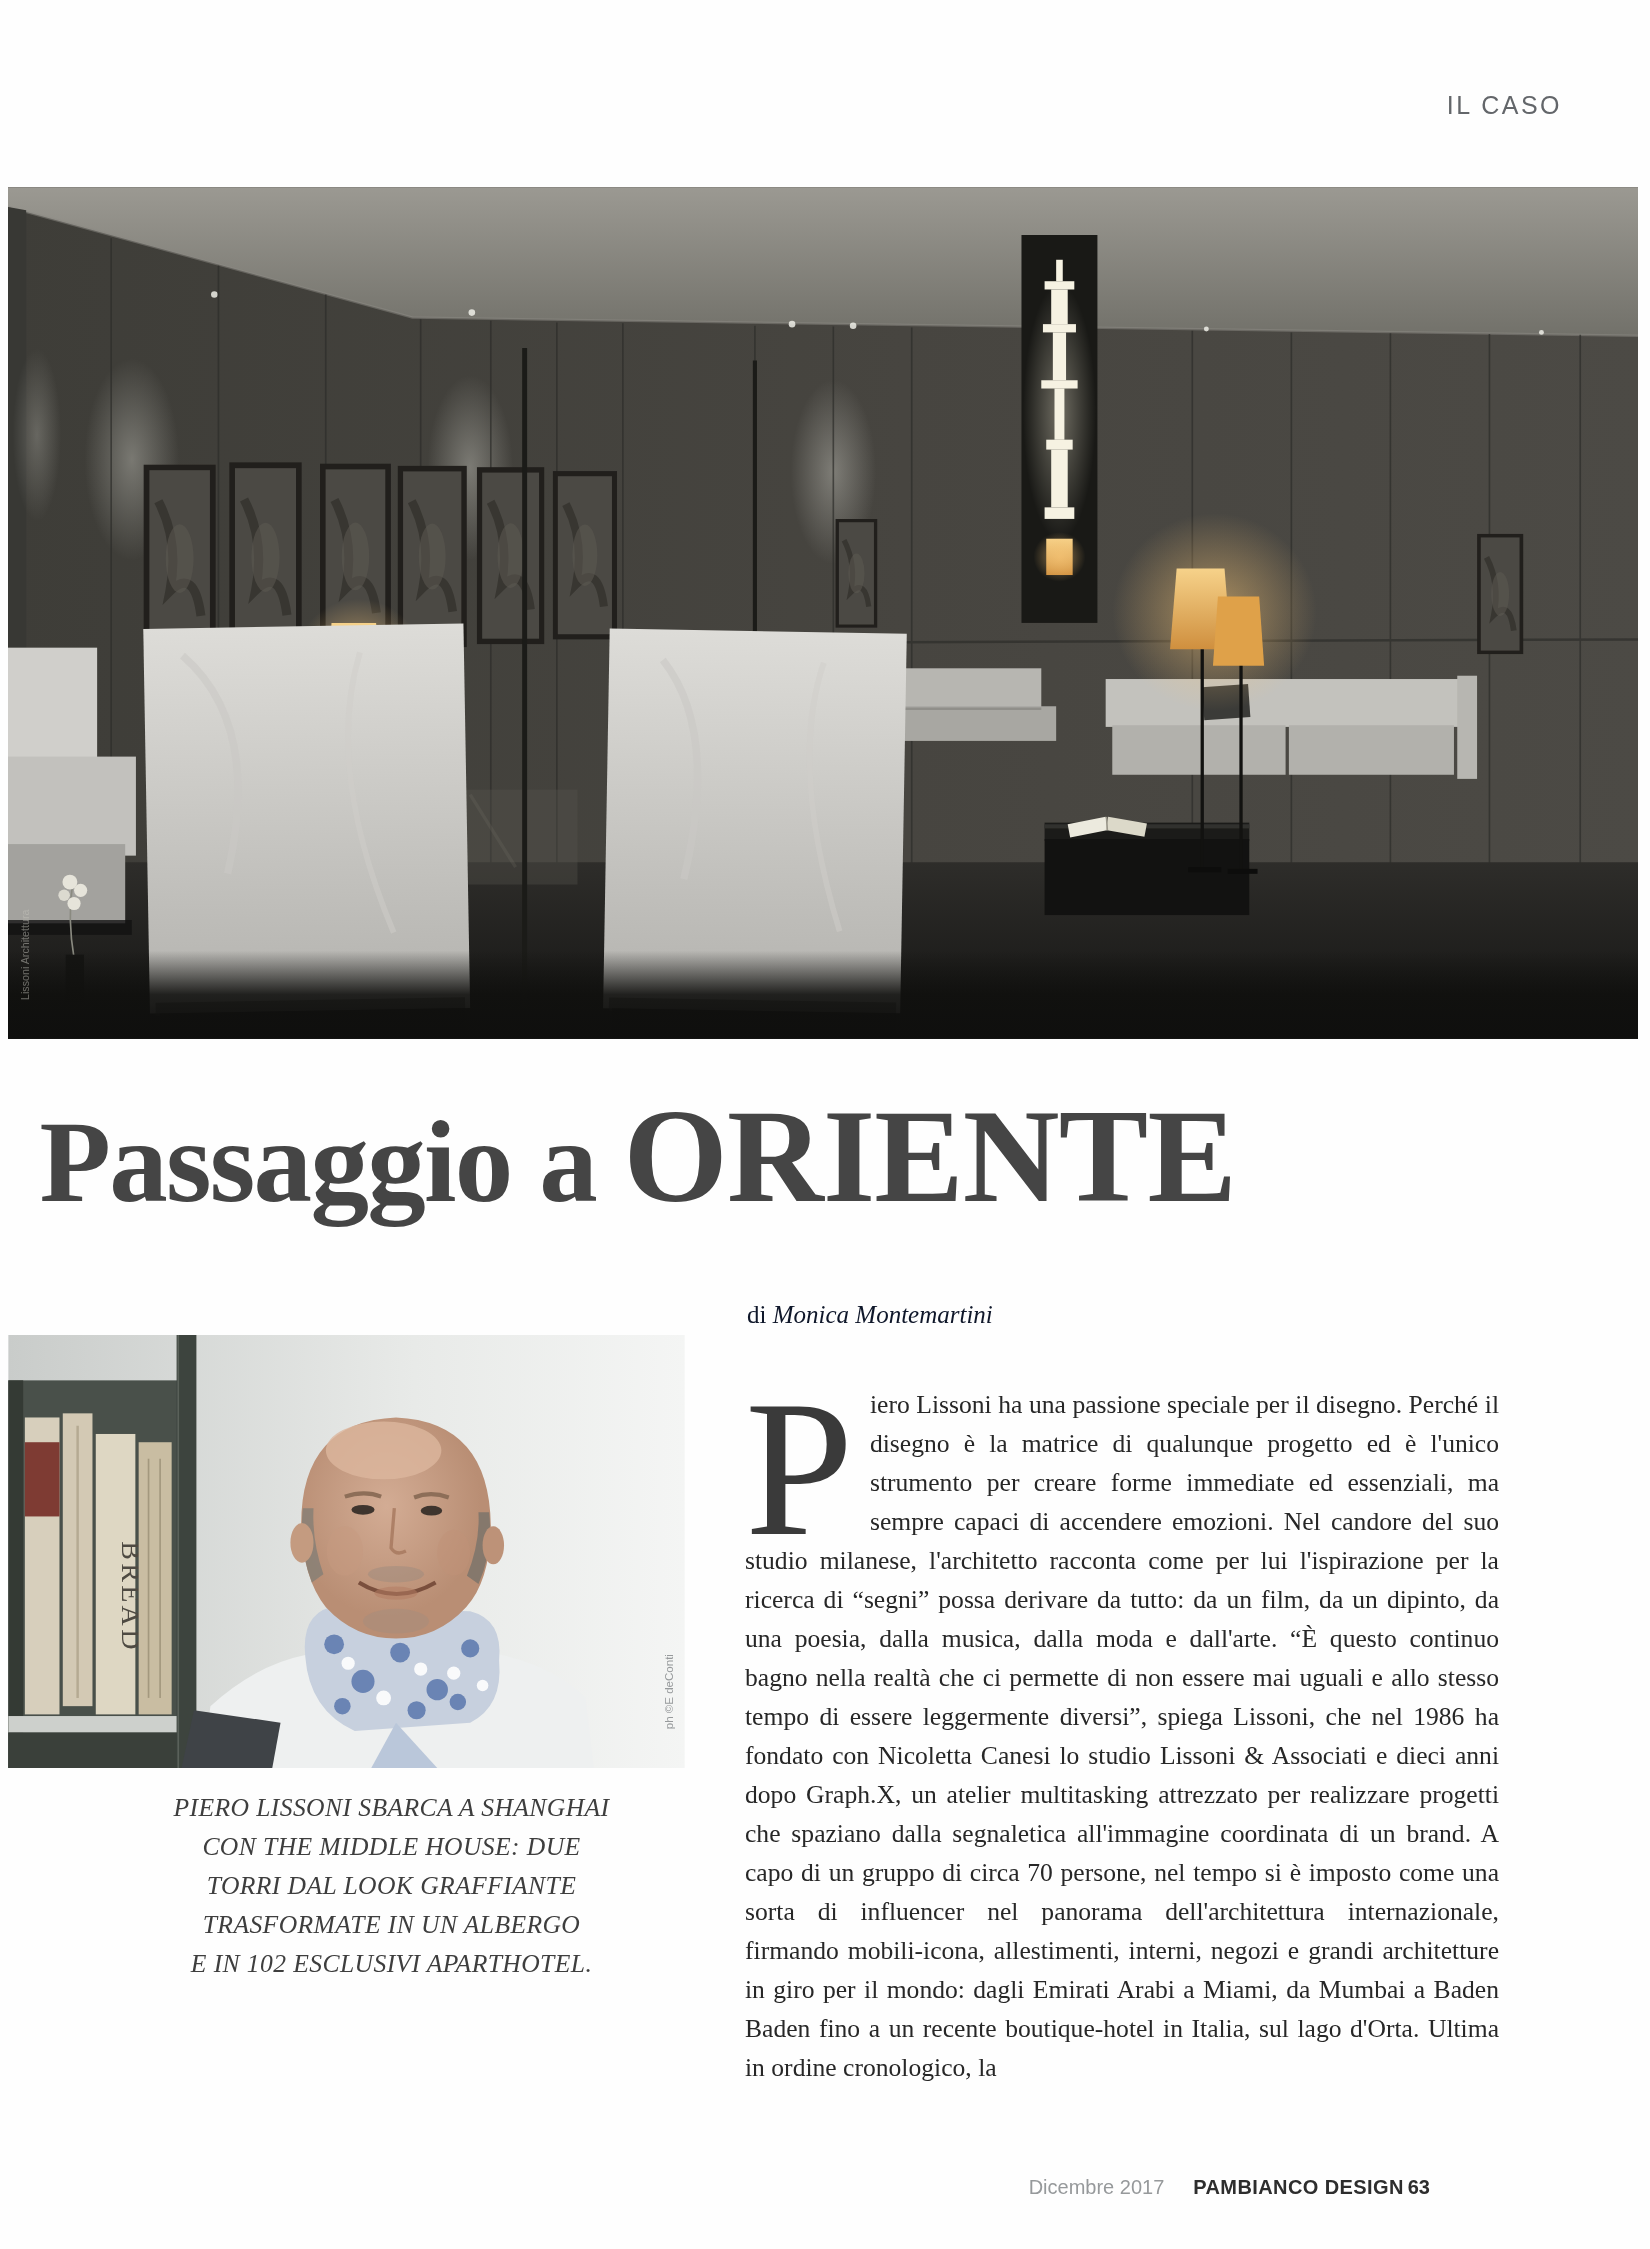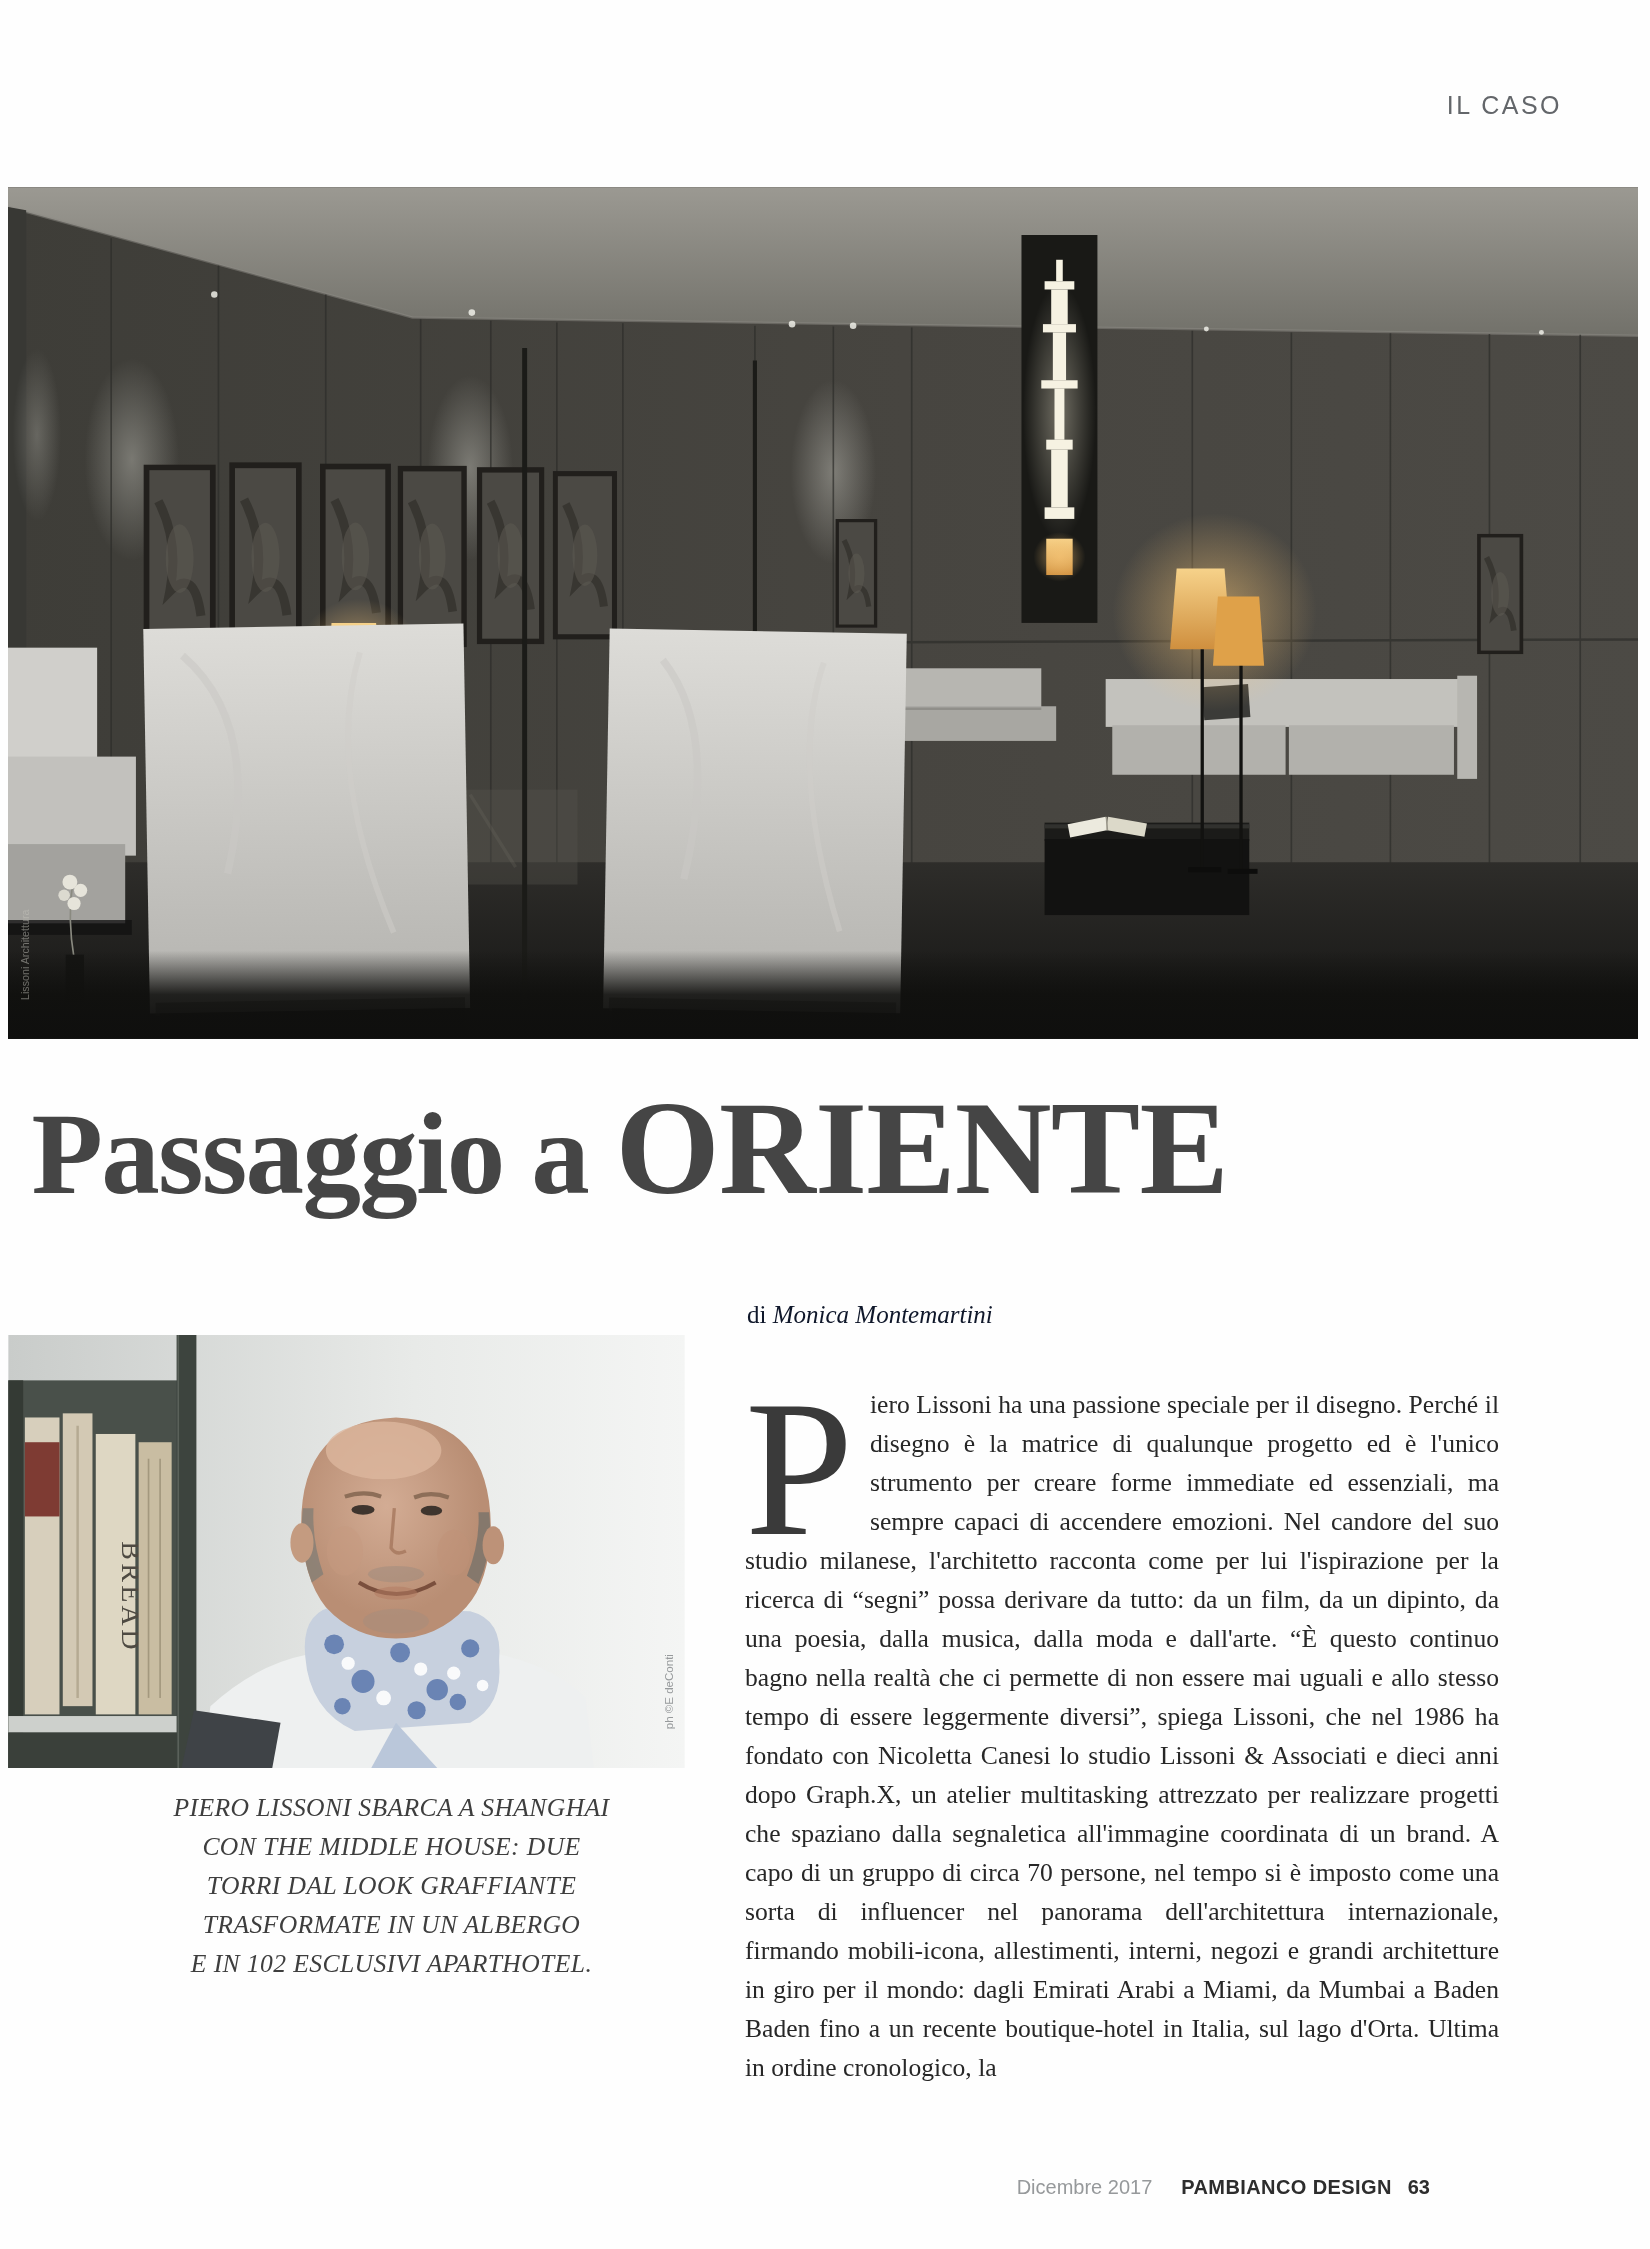--- a/index.html
+++ b/index.html
@@ -19,21 +19,21 @@
         font-size:25.6px;line-height:39px;color:#3e3e3e;letter-spacing:0.4px;}
   .caption span{display:block;}
   .body-col{position:absolute;left:745px;top:1385px;width:754px;font-size:25.6px;line-height:39px;
         text-align:justify;color:#272727;}
   .drop-cap{float:left;font-size:195px;line-height:140px;padding:13.2px 16.5px 0 0;color:#3a3a3a;}
   .body-col .b{font-weight:normal;}
   .footer{position:absolute;top:2176px;right:221px;font-family:"Liberation Sans",sans-serif;
         font-size:20px;color:#2d2d2d;white-space:nowrap;}
   .f-date{color:#96999b;margin-right:29px;}
   .f-mag{font-weight:bold;letter-spacing:0.4px;}
-  .f-num{font-weight:bold;margin-left:16px;}
+  .f-num{font-weight:bold;margin-left:4px;}
 </style>
 </head>
 <body>
 
 <div id="page">
 
   <div class="section-label">IL CASO</div>
 
   <div class="hero">
   <svg width="1630" height="852" viewBox="0 0 1975 1032" xmlns="http://www.w3.org/2000/svg">
@@ -275,21 +275,21 @@
           <circle cx="80" cy="868" r="8" fill="#e6e4da"></circle>
       <rect x="70" y="930" width="22" height="58" fill="#151513"></rect>
     </g>
 
     <rect x="0" y="925" width="1975" height="107" fill="url(#fgg)"></rect>
 
     <text transform="translate(26,985) rotate(-90)" font-family="Liberation Sans, sans-serif" font-size="13" fill="#c5c4bc" opacity=".5">Lissoni Architettura</text>
   </svg>
   </div>
 
-  <h1 class="headline" style="margin:5px;font-weight:normal;">
+  <h1 class="headline" style="margin:13px;font-weight:normal;">
     <span class="hl1">Passaggio a </span><span class="hl2">ORIENTE</span>
   </h1>
 
   <div class="byline">
     <span>di </span><span class="author">Monica Montemartini</span>
   </div>
 
   <div class="portrait">
   <svg width="677" height="433" viewBox="0 0 820 525" xmlns="http://www.w3.org/2000/svg">
     <defs>

